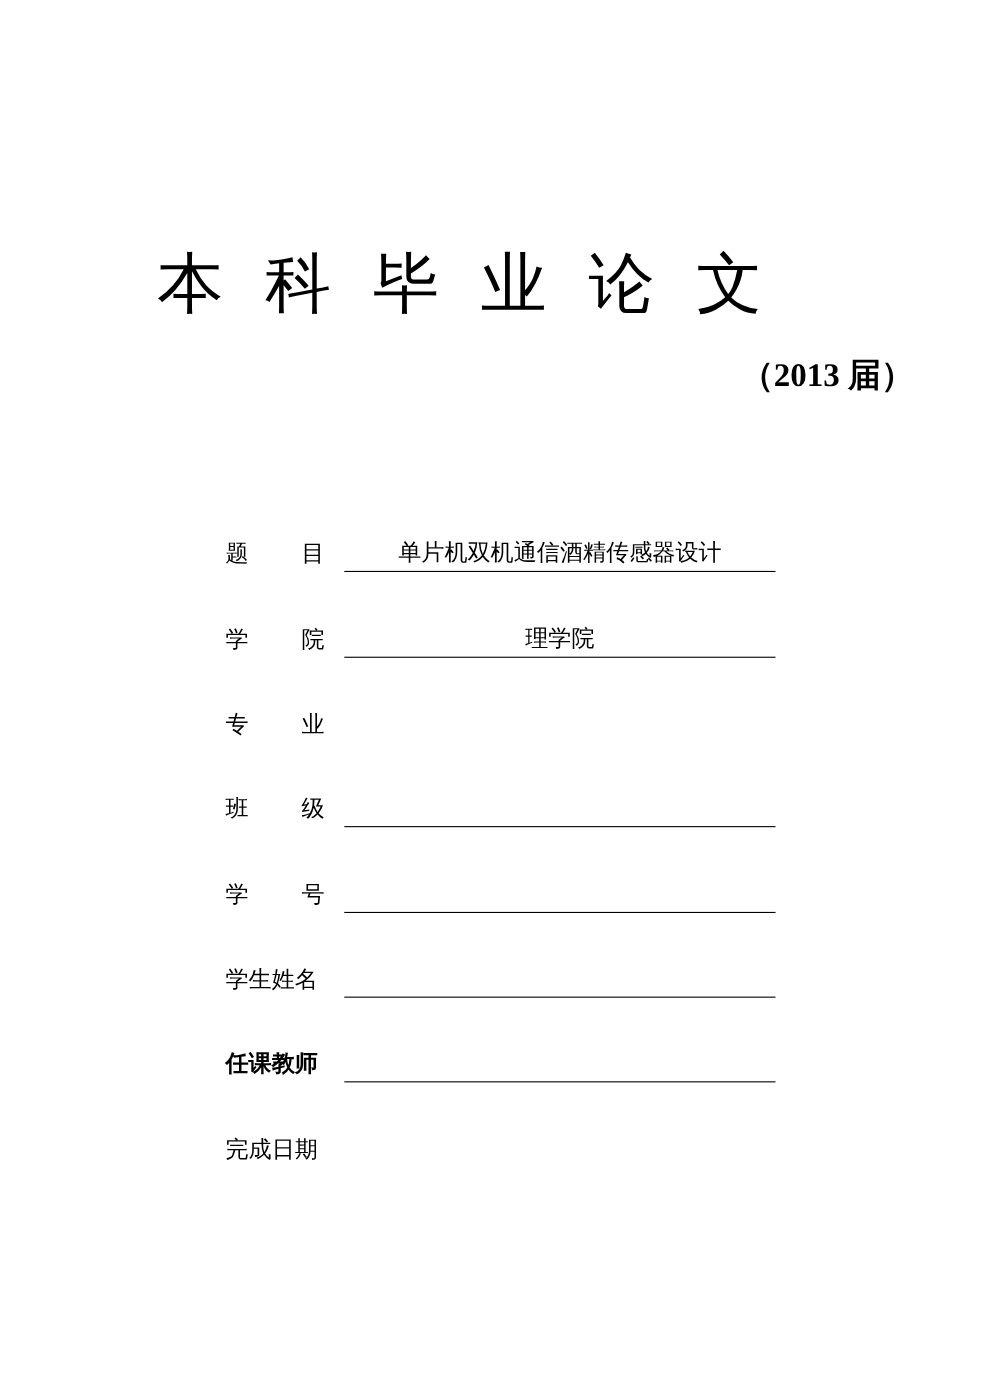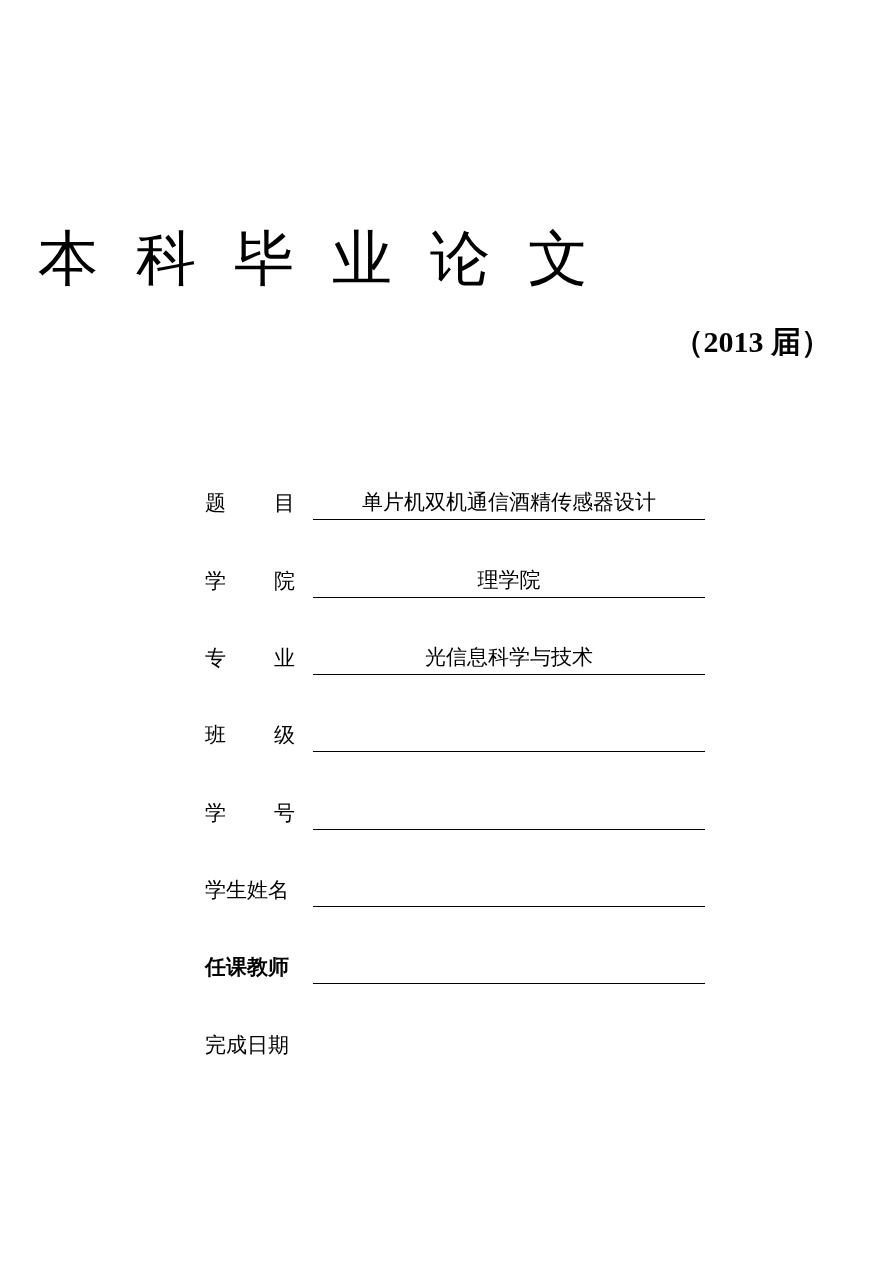--- a/index.html
+++ b/index.html
@@ -1,18 +1,18 @@
 <!DOCTYPE html>
 <html><head>
 <meta charset="utf-8">
 <style>
   html, body { margin:0; padding:0; background:#ffffff; }
   body { width:893px; height:1263px; position:relative; overflow:hidden; color:#000; }
   .title {
-    position:absolute; left:0; width:836px; top:222px; text-align:left;
+    position:absolute; left:0; width:836px; top:222px; text-align:center;
     font-family:"DejaVu Serif", serif; font-size:60px; line-height:72px;
     letter-spacing:38px; padding-left:38px; box-sizing:border-box;
   }
   .year {
     position:absolute; left:3px; width:828px; top:320px; text-align:right;
     font-family:"Liberation Serif", serif; font-weight:bold; font-size:30px; line-height:44px;
   }
   .row { position:absolute; left:205px; width:500px; height:40px; }
   .label {
     position:absolute; left:0; bottom:4px; width:90px;
@@ -48,21 +48,20 @@
     <span>院</span>
   </div>
   <div class="field">理学院</div>
 </div>
 
 <div class="row" style="top:635px;">
   <div class="label">
     <span>专</span>
     <span>业</span>
   </div>
-  <div class="field">光信息科学与技术</div>
 </div>
 
 <div class="row" style="top:712px;">
   <div class="label">
     <span>班</span>
     <span>级</span>
   </div>
   <div class="field"></div>
 </div>
 

